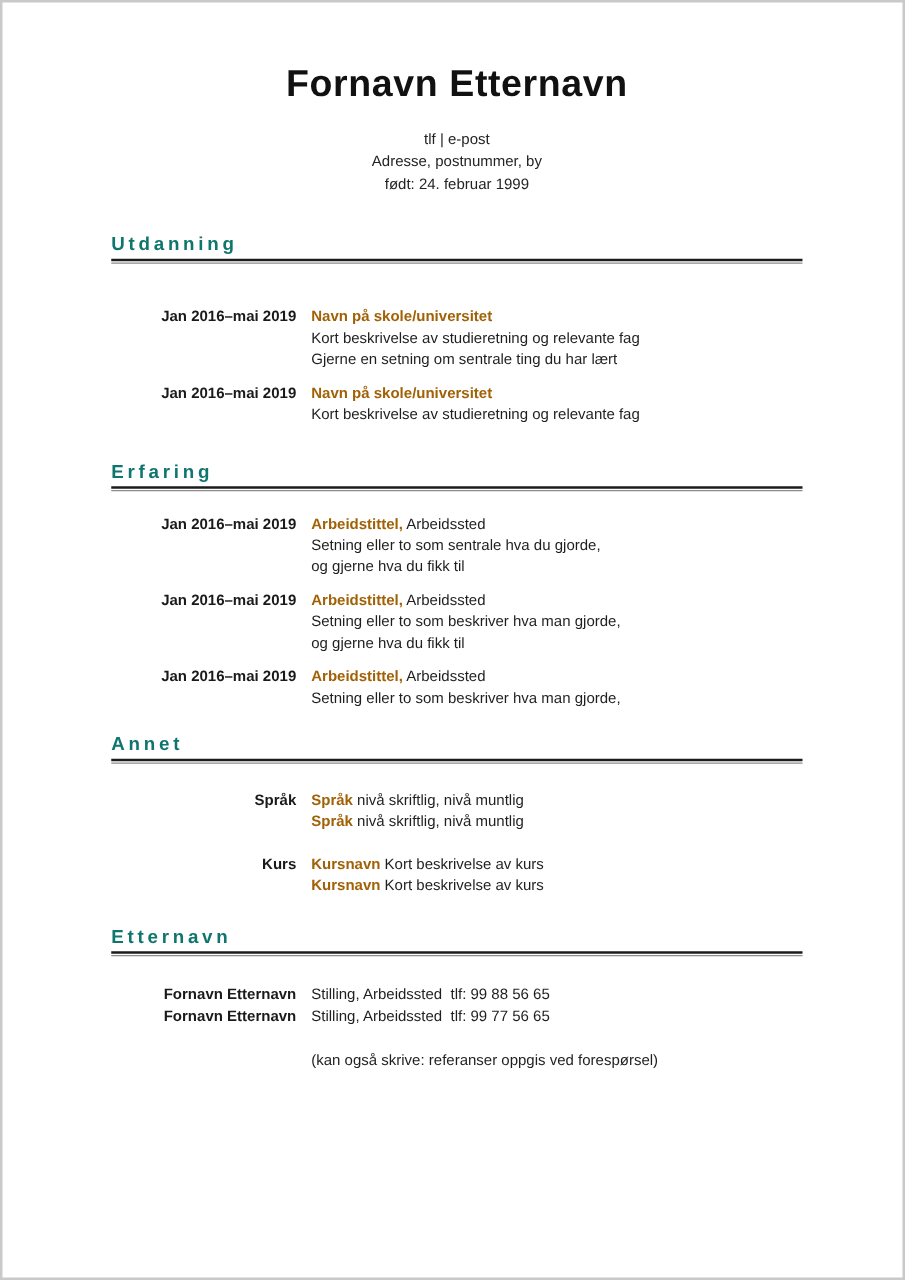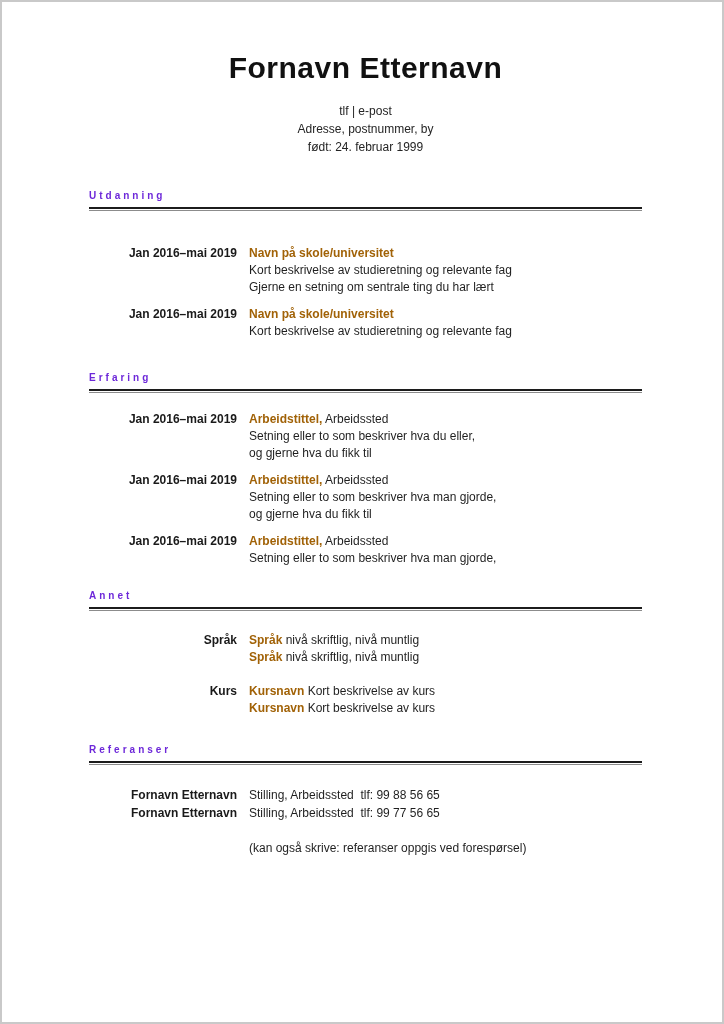--- a/index.html
+++ b/index.html
@@ -30,25 +30,25 @@
   .contact { margin-top: 17px; font-size: 12px; line-height: 18px; color: #242424; }
 
   
   .section { margin: 0; }
   .sec-utdanning  { margin-top: 31px; }
   .sec-erfaring   { margin-top: 29px; }
   .sec-annet      { margin-top: 20px; }
   .sec-referanser { margin-top: 24px; }
   .sec-title {
     margin: 0;
-    font-size: 10px;
+    font-size: 15px;
     line-height: 18px;
     font-weight: 700;
     letter-spacing: 3px;
-    color: #6d28d9;
+    color: #0f766e;
   }
   .sec-rule {
     margin-top: 2px;
     border-top: 2px solid #1c1c1c;
     border-bottom: 1px solid #8c8c8c;
     height: 4px;
   }
 
   
   .entries-utdanning  { margin-top: 34px; }
@@ -117,21 +117,21 @@
 
   <section class="section sec-erfaring">
     <h2 class="sec-title">Erfaring</h2>
     <div class="sec-rule"></div>
     <div class="entries-erfaring">
 
       <div class="row">
         <div class="label">Jan 2016–mai 2019</div>
         <div class="body">
           <div><span class="b">Arbeidstittel,</span><span> Arbeidssted</span></div>
-          <div>Setning eller to som beskriver hva du eller,</div>
+          <div>Setning eller to som sentrale hva du gjorde,</div>
           <div>og gjerne hva du fikk til</div>
         </div>
       </div>
 
       <div class="row">
         <div class="label">Jan 2016–mai 2019</div>
         <div class="body">
           <div><span class="b">Arbeidstittel,</span><span> Arbeidssted</span></div>
           <div>Setning eller to som beskriver hva man gjorde,</div>
           <div>og gjerne hva du fikk til</div>
@@ -168,21 +168,21 @@
           <div><span class="b">Kursnavn</span><span> Kort beskrivelse av kurs</span></div>
           <div><span class="b">Kursnavn</span><span> Kort beskrivelse av kurs</span></div>
         </div>
       </div>
 
 
     </div>
   </section>
 
   <section class="section sec-referanser">
-    <h2 class="sec-title">Referanser</h2>
+    <h2 class="sec-title">Etternavn</h2>
     <div class="sec-rule"></div>
     <div class="entries-referanser">
 
       <div class="row ref-row">
         <div class="label">Fornavn Etternavn</div>
         <div class="body ref-detail">Stilling, Arbeidssted  tlf: 99 88 56 65</div>
       </div>
 
       <div class="row ref-row">
         <div class="label">Fornavn Etternavn</div>

